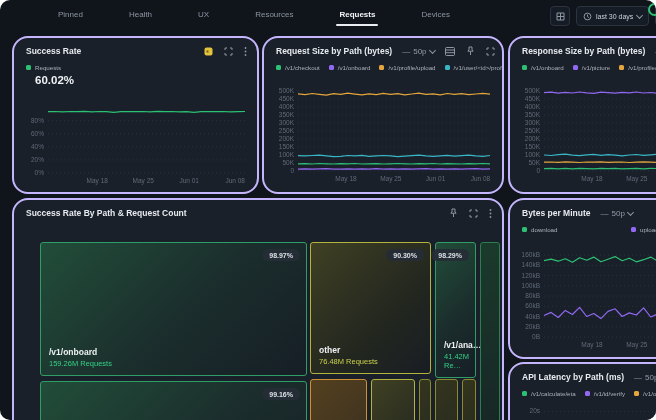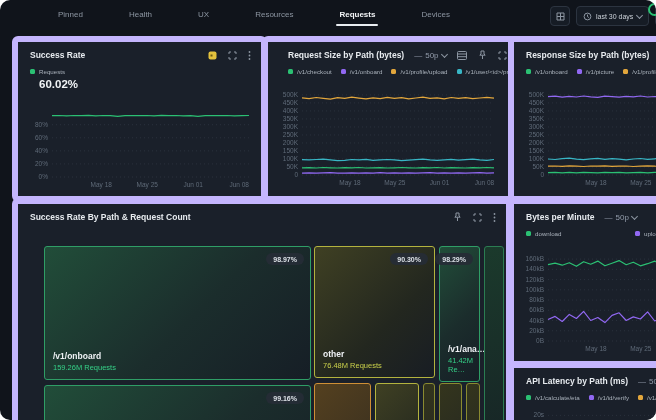--- a/index.html
+++ b/index.html
@@ -11,23 +11,23 @@
   .tab{position:relative;font-size:8px;color:#8d96a2;height:30px;line-height:30px;cursor:pointer;white-space:nowrap;}
   .tab.active{color:#f2f4f6;font-weight:bold;}
   .tab.active::after{content:"";position:absolute;left:-3px;right:-3px;bottom:4px;height:2px;background:#e9edf1;border-radius:1px;}
   .nav-right{position:absolute;left:550px;top:6px;display:flex;align-items:center;gap:6px;}
   .icon-btn{width:18px;height:18px;border:1px solid #2c3440;border-radius:4px;display:flex;align-items:center;justify-content:center;background:#161c25;}
   .pill{height:18px;display:flex;align-items:center;gap:4px;border:1px solid #2c3440;border-radius:4px;
         background:#161c25;padding:0 6px;font-size:7px;color:#ccd2d9;white-space:nowrap;}
   .chev{width:4px;height:4px;border-right:1px solid #8d96a2;border-bottom:1px solid #8d96a2;transform:rotate(45deg);margin-top:-2px;}
   .green-dot{position:absolute;left:648px;top:3px;width:9px;height:9px;border:2px solid #2bc073;border-radius:50%;}
   
-  .panel{position:absolute;background:#1a202a;border:6px solid #c4b5fd;border-radius:6px;overflow:hidden;}
+  .panel{position:absolute;background:#1a202a;border:2px solid #c4b5fd;border-radius:16px;overflow:hidden;}
   .p1{left:12px;top:36px;width:243px;height:154px;}
-  .p2{left:262px;top:36px;width:238px;height:154px;padding-left:8px;}
+  .p2{left:262px;top:36px;width:238px;height:154px;}
   .p3{left:508px;top:36px;width:238px;height:154px;}
   .p4{left:12px;top:198px;width:488px;height:330px;}
   .p5{left:508px;top:198px;width:238px;height:157px;}
   .p6{left:508px;top:362px;width:238px;height:166px;}
   .panel-head{display:flex;align-items:center;padding:8px 10px 0 12px;gap:10px;}
   .panel-title{font-size:8.5px;font-weight:bold;color:#e7ebef;white-space:nowrap;}
   .pct{display:flex;align-items:center;gap:3px;font-size:8px;color:#929baa;cursor:pointer;white-space:nowrap;}
   .head-icons{margin-left:auto;display:flex;align-items:center;gap:11px;}
   .head-icons svg{display:block;}
   

